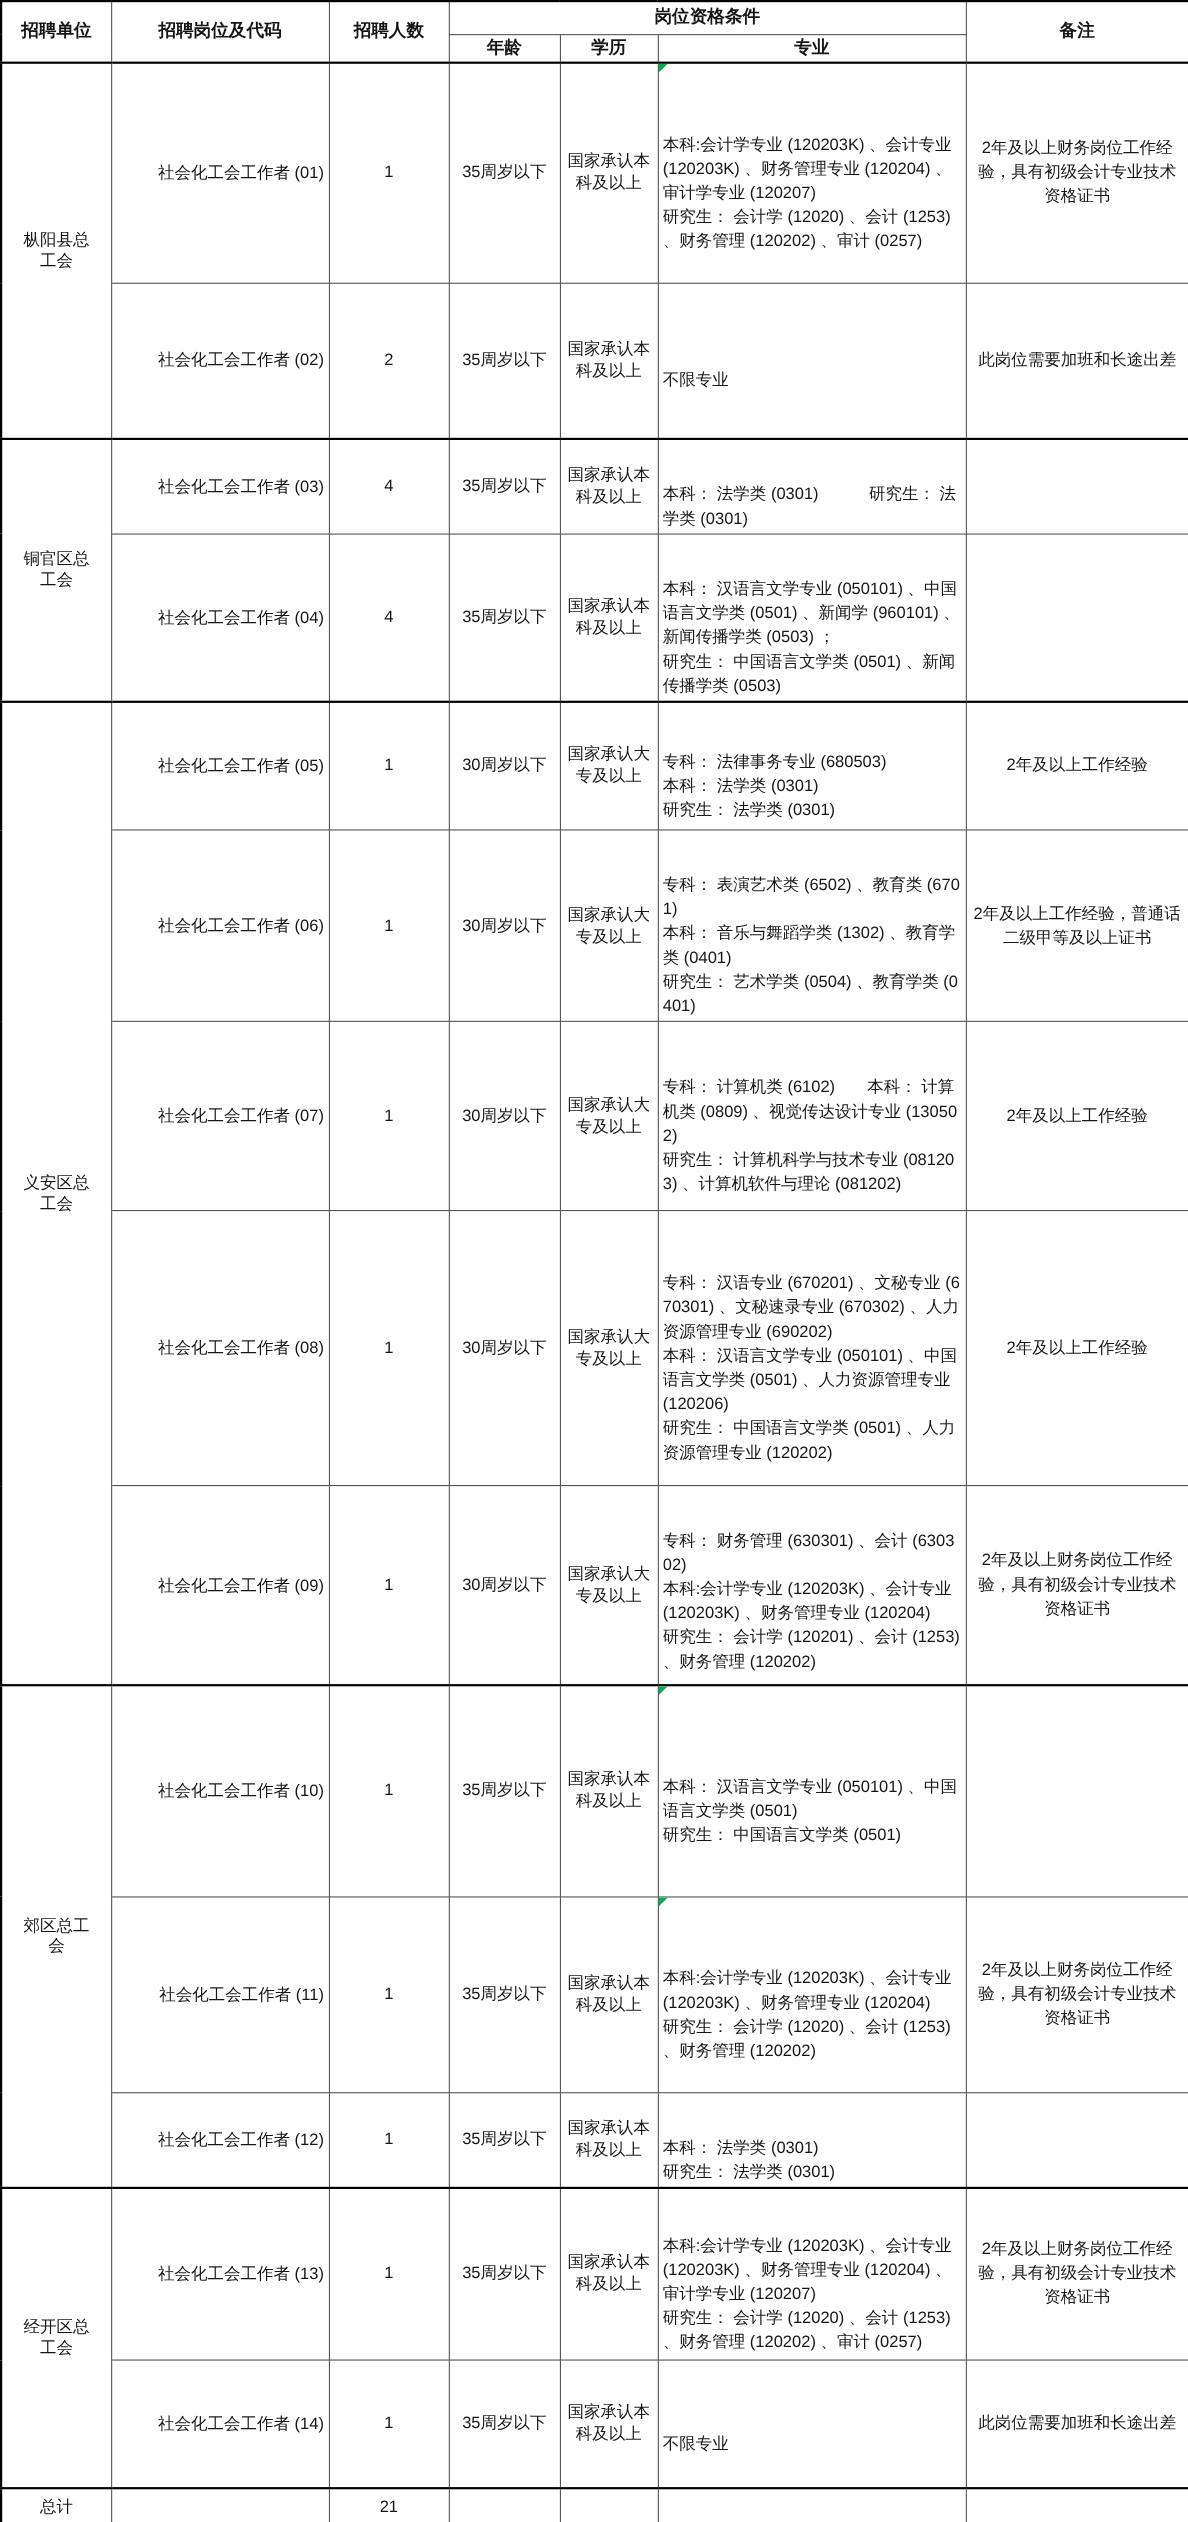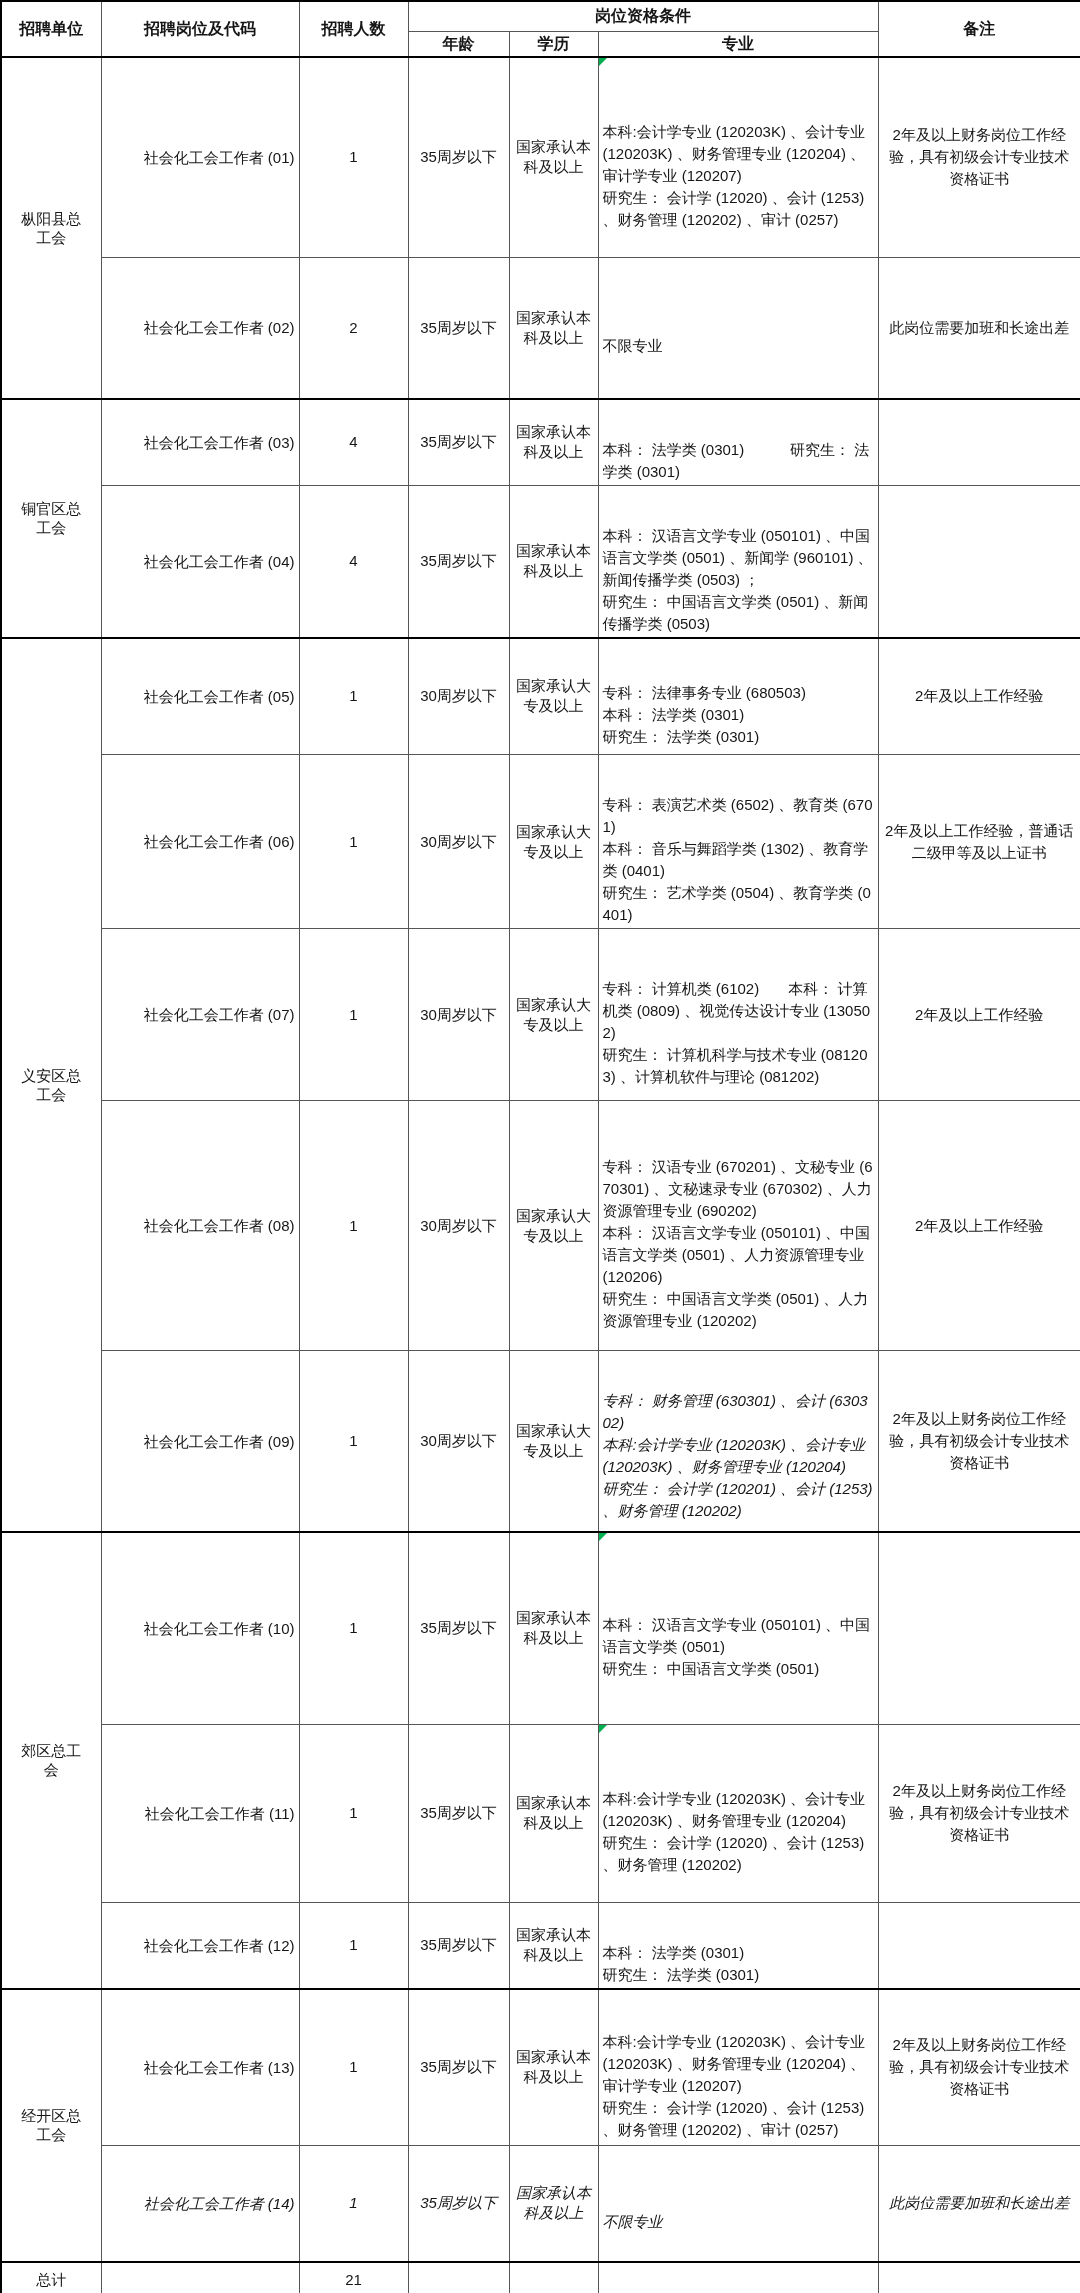--- a/index.html
+++ b/index.html
@@ -46,21 +46,20 @@
   td.c    { text-align:center; line-height:20px; }
   td.major { text-align:left; position:relative; padding:2px 4px; }
   .mwrap {
     white-space:pre-wrap;
     line-height:22px;
     margin-top:37px;
   }
   .mwrap.clip {
     height:139px;
     overflow:hidden;
-    font-style:italic;
   }
   td.remark { text-align:center; line-height:22px; }
   .tri {
     position:absolute;
     top:0; left:0;
     width:0; height:0;
     border-top:8px solid #00b050;
     border-right:8px solid transparent;
   }
   tr.total-row { height:36px; }
@@ -241,21 +240,21 @@
           <td class="pos">社会化工会工作者 (13)</td>
           <td class="c">1</td>
           <td class="c">35周岁以下</td>
           <td class="c">国家承认本科及以上</td>
           <td class="major">
             <div class="mwrap">本科:会计学专业 (120203K) 、会计专业 (120203K) 、财务管理专业 (120204) 、审计学专业 (120207)
 研究生： 会计学 (12020) 、会计 (1253) 、财务管理 (120202) 、审计 (0257)</div>
           </td>
           <td class="c remark">2年及以上财务岗位工作经验，具有初级会计专业技术资格证书</td>
         </tr>
-        <tr style="height: 116px; font-style: italic;">
+        <tr style="height: 116px;">
           <td class="pos">社会化工会工作者 (14)</td>
           <td class="c">1</td>
           <td class="c">35周岁以下</td>
           <td class="c">国家承认本科及以上</td>
           <td class="major">
             <div class="mwrap">不限专业</div>
           </td>
           <td class="c remark">此岗位需要加班和长途出差</td>
         </tr>
       </tbody>

